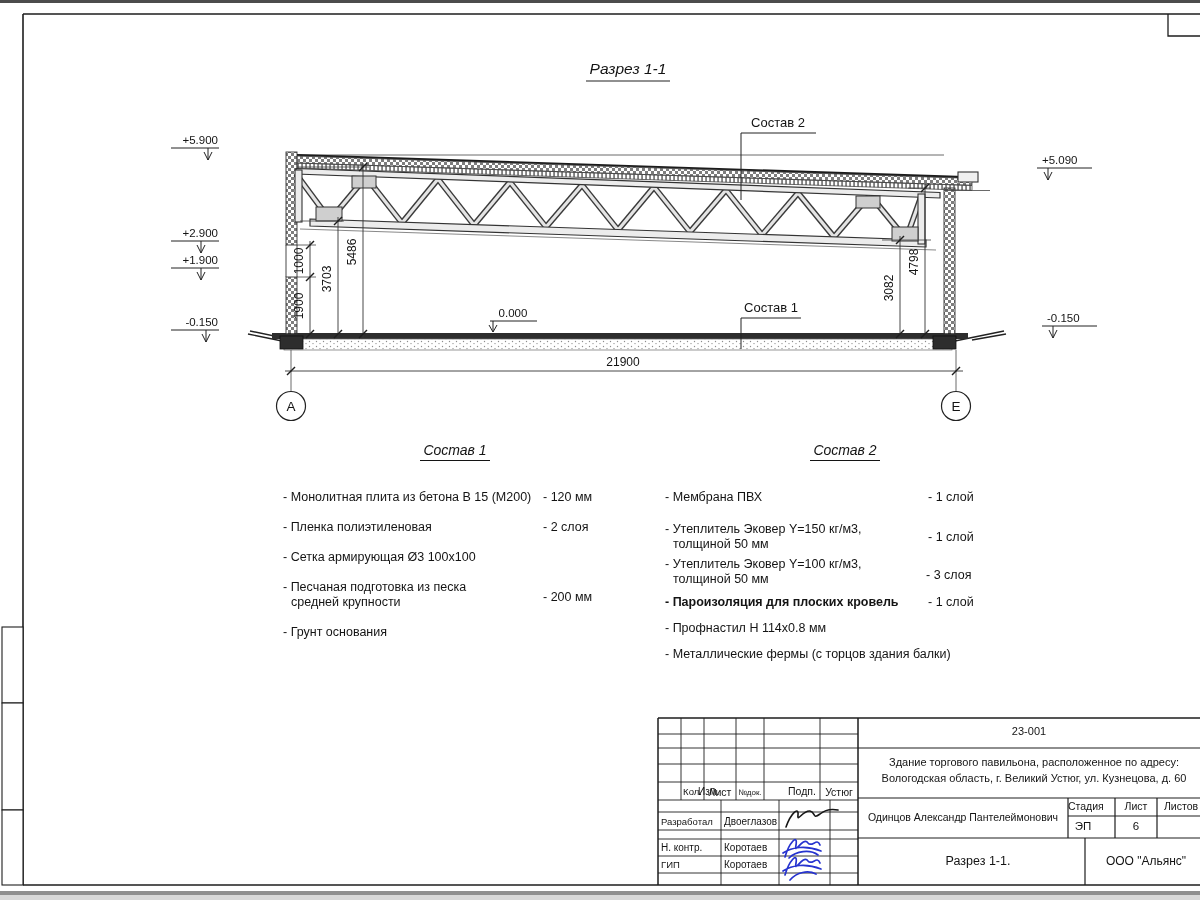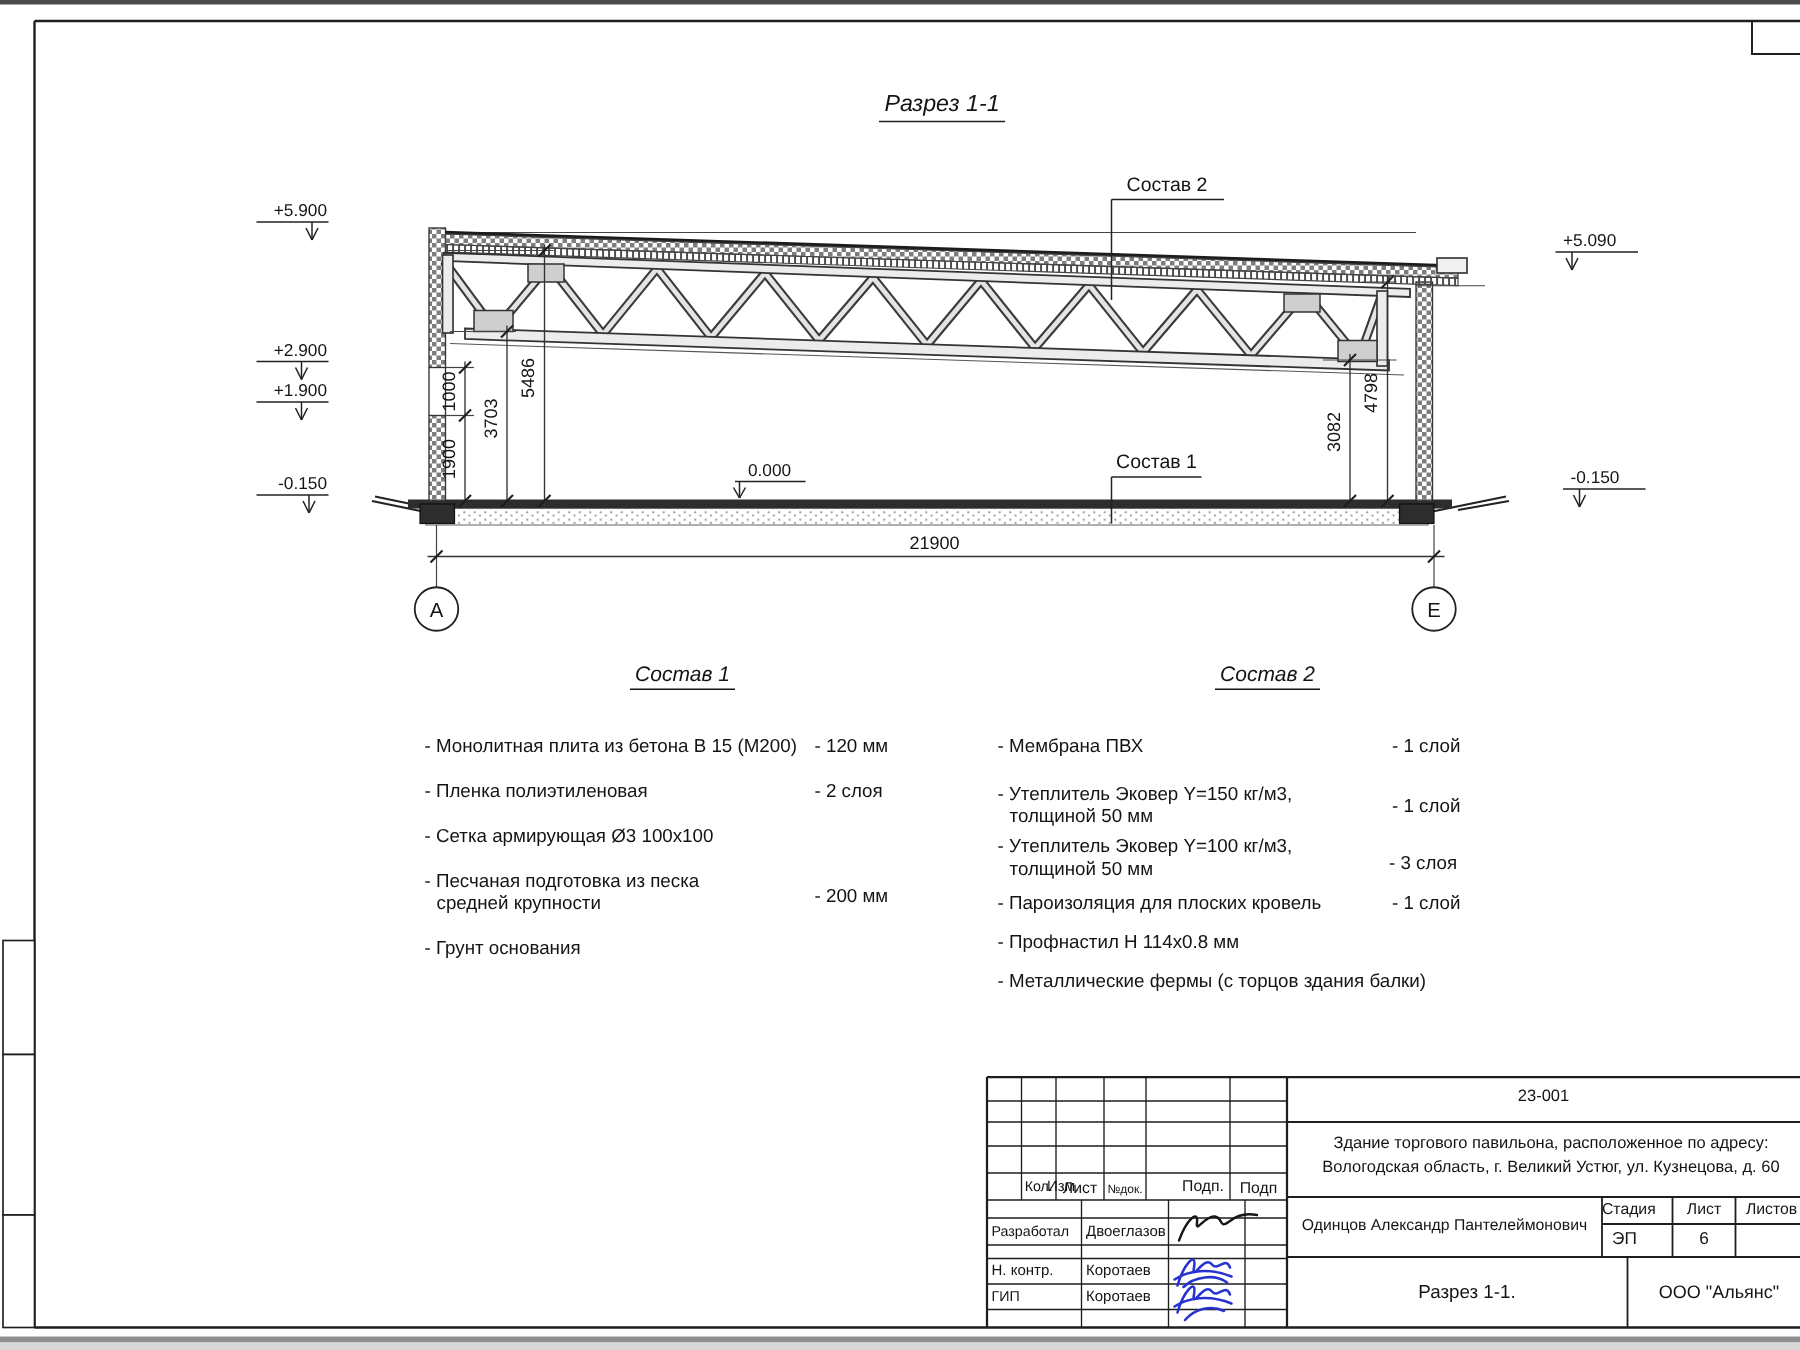--- a/index.html
+++ b/index.html
@@ -301,37 +301,37 @@
     <span class="comp-head">Состав 2</span>
   </div>
   <span class="txt li" style="left:665px;top:490px;">- Мембрана ПВХ</span>
   <span class="txt li" style="left:928px;top:490px;">- 1 слой</span>
   <span class="txt li" style="left:665px;top:522px;">- Утеплитель Эковер Y=150 кг/м3,</span>
   <span class="txt li" style="left:673px;top:537px;">толщиной 50 мм</span>
   <span class="txt li" style="left:928px;top:530px;">- 1 слой</span>
   <span class="txt li" style="left:665px;top:557px;">- Утеплитель Эковер Y=100 кг/м3,</span>
   <span class="txt li" style="left:673px;top:572px;">толщиной 50 мм</span>
   <span class="txt li" style="left:926px;top:568px;">- 3 слоя</span>
-  <span class="txt li" style="left:665px;top:595px;">- Пароизоляция для плоских кровель</span>
+  <span class="txt li" style="left:665px;top:595px;font-weight:bold;">- Пароизоляция для плоских кровель</span>
   <span class="txt li" style="left:928px;top:595px;">- 1 слой</span>
   <span class="txt li" style="left:665px;top:621px;">- Профнастил Н 114x0.8 мм</span>
   <span class="txt li" style="left:665px;top:647px;">- Металлические фермы (с торцов здания балки)</span>
 </div>
 
 <div>
   <span class="txt ctr" style="left:858px;top:725px;width:342px;font-size:11px;">23-001</span>
   <span class="txt ctr" style="left:862px;top:756px;width:344px;font-size:11px;">Здание торгового павильона, расположенное по адресу:</span>
   <span class="txt ctr" style="left:862px;top:772px;width:344px;font-size:11px;">Вологодская область, г. Великий Устюг, ул. Кузнецова, д. 60</span>
 
   <span class="txt ctr tb" style="left:658px;top:786px;width:14px;font-size:10px;padding-left:40px;">Изм.</span>
   <span class="txt ctr tb" style="left:681px;top:786px;width:23px;font-size:9.5px;">Кол.</span>
   <span class="txt ctr tb" style="left:704px;top:786px;width:32px;">Лист</span>
   <span class="txt ctr tb" style="left:736px;top:788px;width:28px;font-size:8px;">№док.</span>
   <span class="txt ctr tb" style="left:764px;top:785px;width:76px;">Подп.</span>
-  <span class="txt ctr tb" style="left:820px;top:786px;width:38px;">Подп</span>
+  <span class="txt ctr tb" style="left:820px;top:786px;width:38px;">Устюг</span>
 
   <span class="txt tb" style="left:661px;top:816px;font-size:9.5px;">Разработал</span>
   <span class="txt tb" style="left:724px;top:816px;font-size:10px;">Двоеглазов</span>
   <span class="txt tb" style="left:661px;top:842px;font-size:10px;">Н. контр.</span>
   <span class="txt tb" style="left:724px;top:842px;font-size:10px;">Коротаев</span>
   <span class="txt tb" style="left:661px;top:859px;font-size:9.5px;">ГИП</span>
   <span class="txt tb" style="left:724px;top:859px;font-size:10px;">Коротаев</span>
 
   <span class="txt ctr" style="left:858px;top:811px;width:210px;font-size:10.5px;">Одинцов Александр Пантелеймонович</span>
   <span class="txt ctr tb" style="left:1068px;top:800px;width:35px;">Стадия</span>

